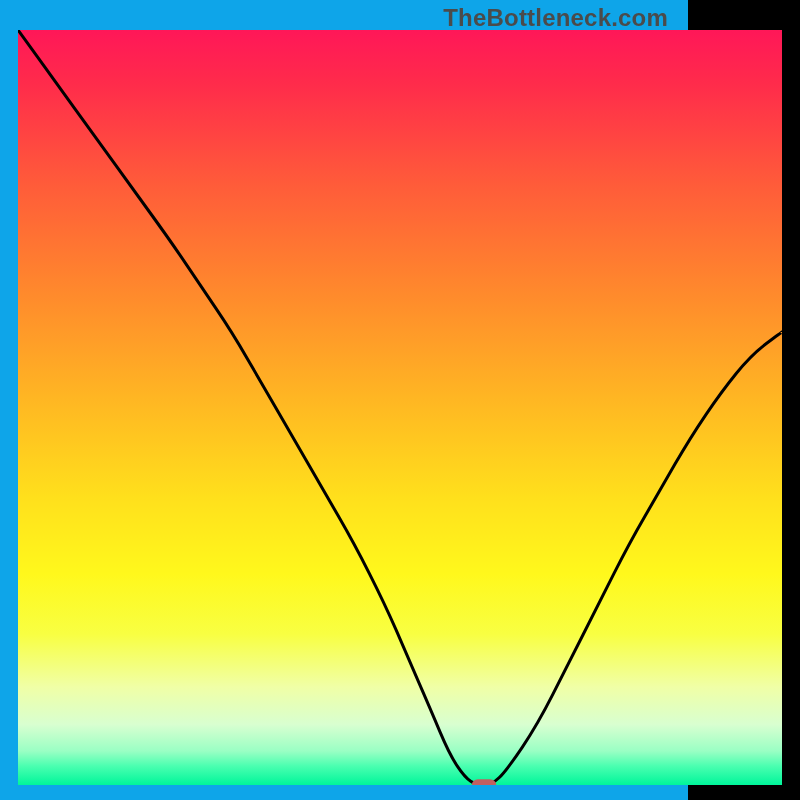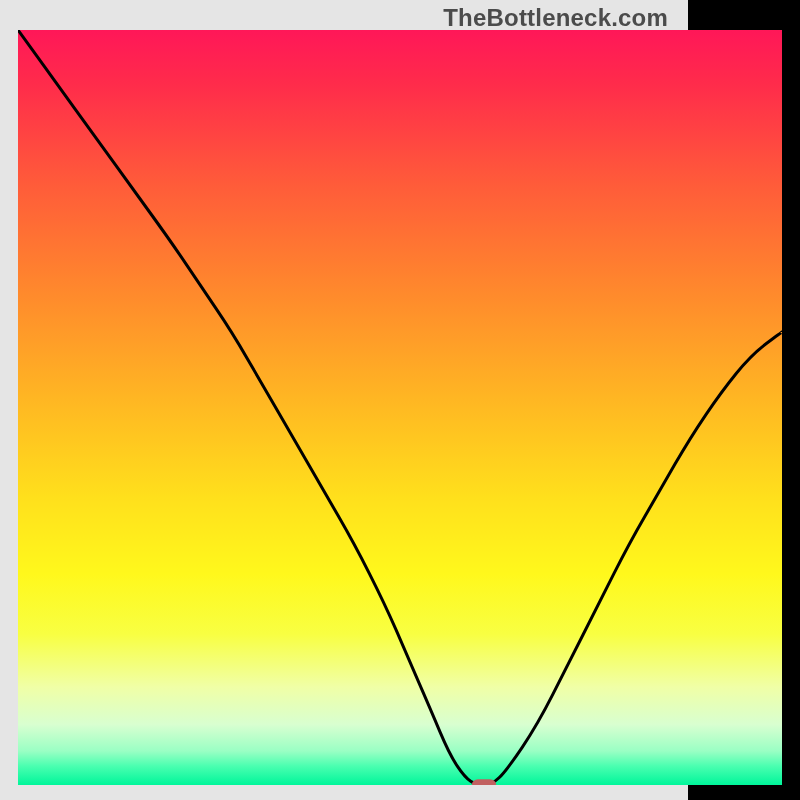--- a/index.html
+++ b/index.html
@@ -7,21 +7,21 @@
     padding: 0;
     width: 800px;
     height: 800px;
     background: #000;
     overflow: hidden;
   }
   .container {
     position: relative;
     width: 688px;
     height: 800px;
-    background: #e5e5e5;
+    background: #0ea5e9;
   }
   .watermark {
     position: absolute;
     top: 4px;
     right: 20px;
     color: #4b4b4b;
     font-family: Arial, Helvetica, sans-serif;
     font-size: 24px;
     font-weight: 600;
     z-index: 5;

